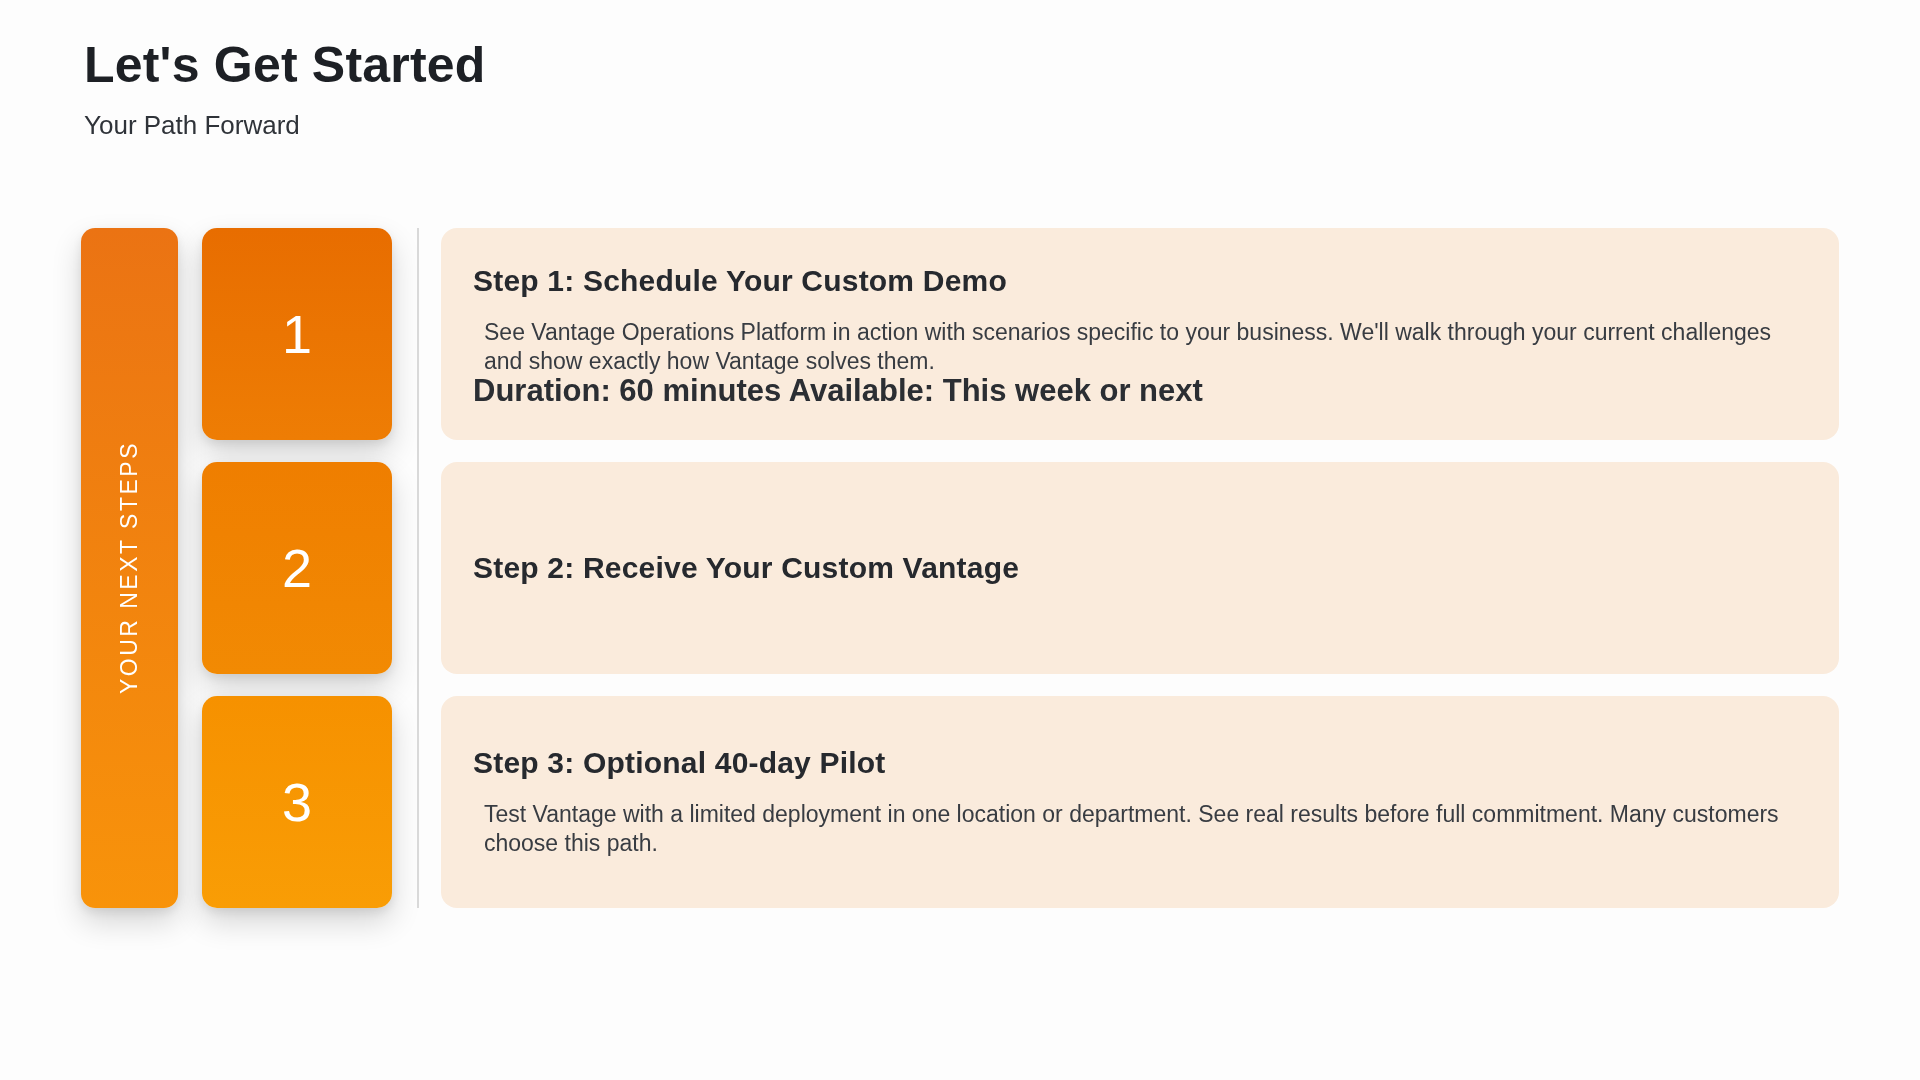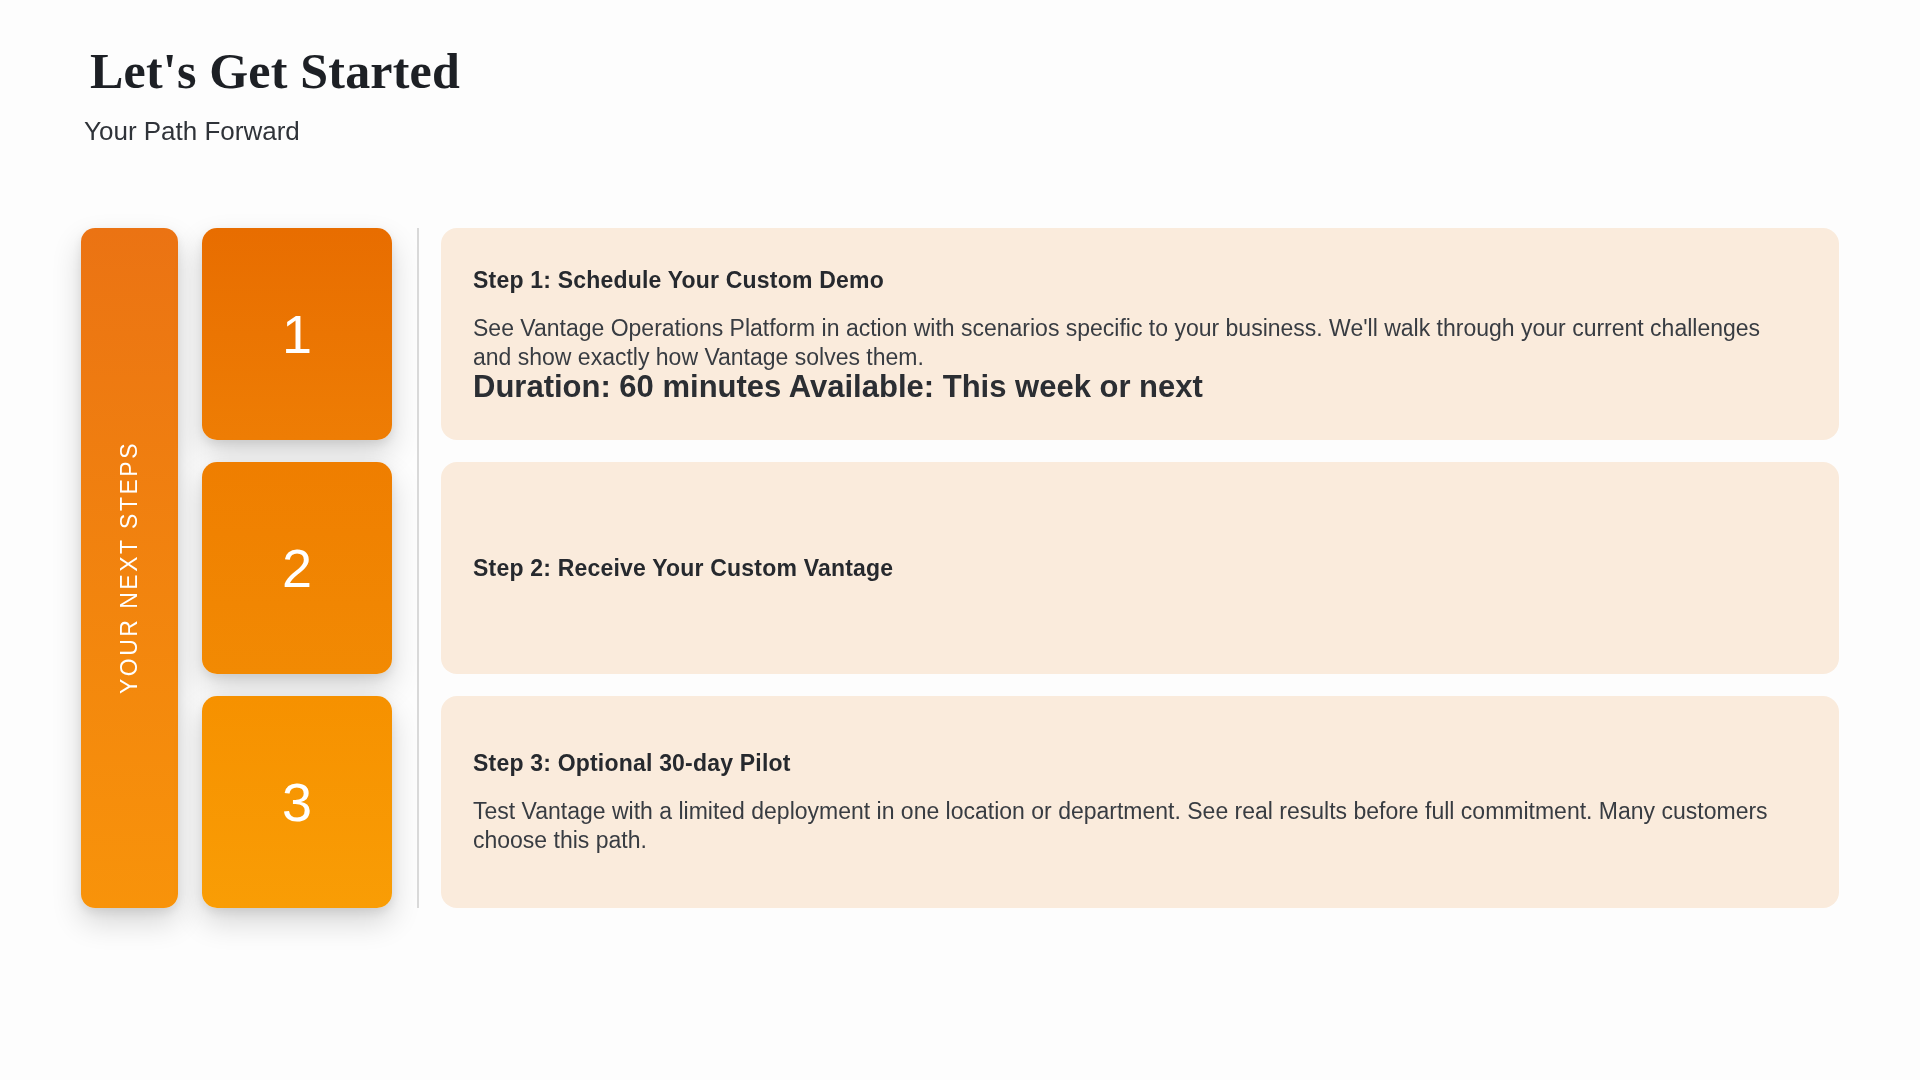--- a/index.html
+++ b/index.html
@@ -10,26 +10,25 @@
     height: 1080px;
     background: #fdfdfd;
     font-family: "Liberation Sans", sans-serif;
     overflow: hidden;
   }
   .slide { position: relative; width: 1920px; height: 1080px; }
 
   
   .header { position: absolute; left: 84px; top: 36px; }
   .title {
-    margin: 6px;
+    margin: 0;
     font-size: 50px;
     font-weight: 700;
     color: #1d2025;
     letter-spacing: 0.2px;
-    font-family: Liberation Serif, serif;
   }
   .subtitle {
     margin: 16px 0 0 0;
     font-size: 26px;
     font-weight: 400;
     color: #2f3339;
   }
 
   
   .steps-layout {
@@ -99,27 +98,27 @@
     height: 212px;
     border-radius: 16px;
     background: var(--card_bg, #FAEBDC);
     display: flex;
     flex-direction: column;
     justify-content: center;
     padding: 0 36px 0 32px;
   }
   .card-title {
     margin: 0;
-    font-size: 23px;
+    font-size: 30px;
     font-weight: 600;
     color: #26292e;
     letter-spacing: 0.2px;
   }
   .card-body {
-    margin: 20px 0 0 0;
+    margin: 20px 0 0 11px;
     font-size: 23px;
     font-weight: 400;
     color: #383c42;
     line-height: 29px;
   }
   .card-meta {
     margin: 0;
     font-size: 31px;
     font-weight: 700;
     color: #2b2e33;
@@ -162,19 +161,19 @@
         <h3 class="card-title">Step 1: Schedule Your Custom Demo</h3>
         <p class="card-body">See Vantage Operations Platform in action with scenarios specific to your business. We'll walk through your current challenges and show exactly how Vantage solves them.</p>
         <div class="card-meta">Duration: 60 minutes Available: This week or next</div>
       </div>
 
       <div class="card">
         <h3 class="card-title">Step 2: Receive Your Custom Vantage</h3>
       </div>
 
       <div class="card">
-        <h3 class="card-title">Step 3: Optional 30-day Pilot</h3>
+        <h3 class="card-title">Step 3: Optional 40-day Pilot</h3>
         <p class="card-body">Test Vantage with a limited deployment in one location or department. See real results before full commitment. Many customers choose this path.</p>
       </div>
 
     </div>
   </div>
 </div>
 
 </body></html>

